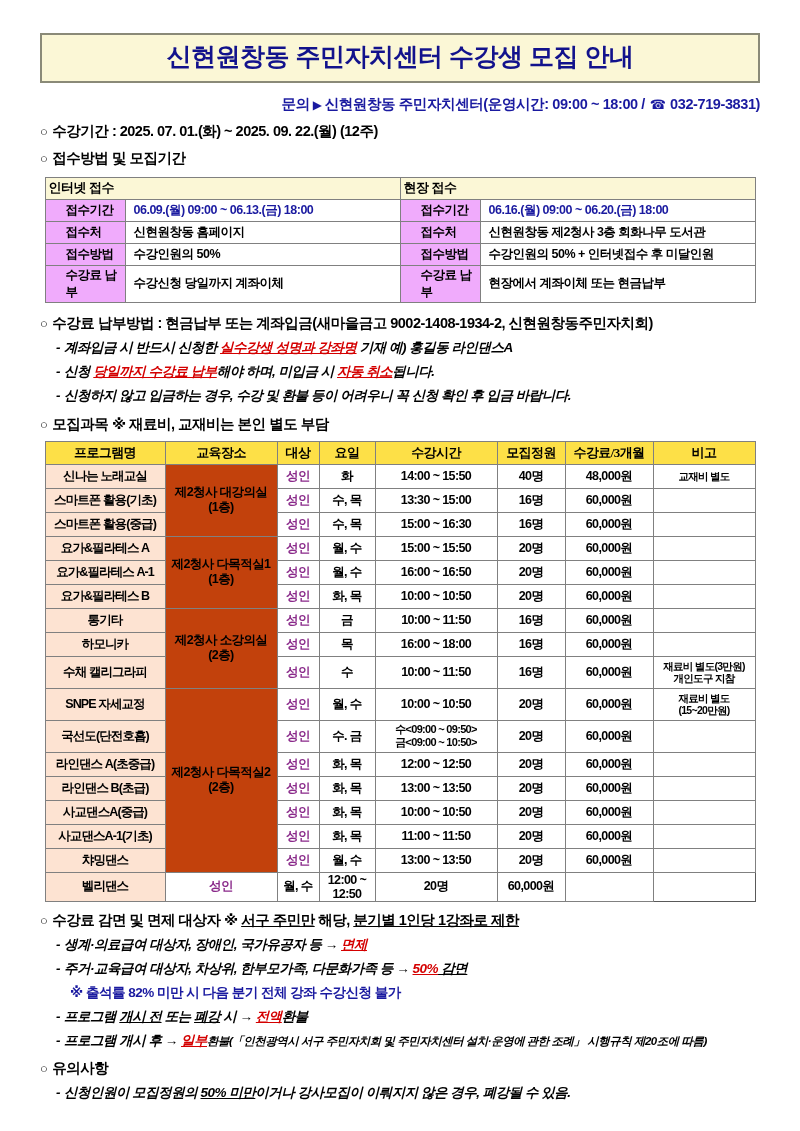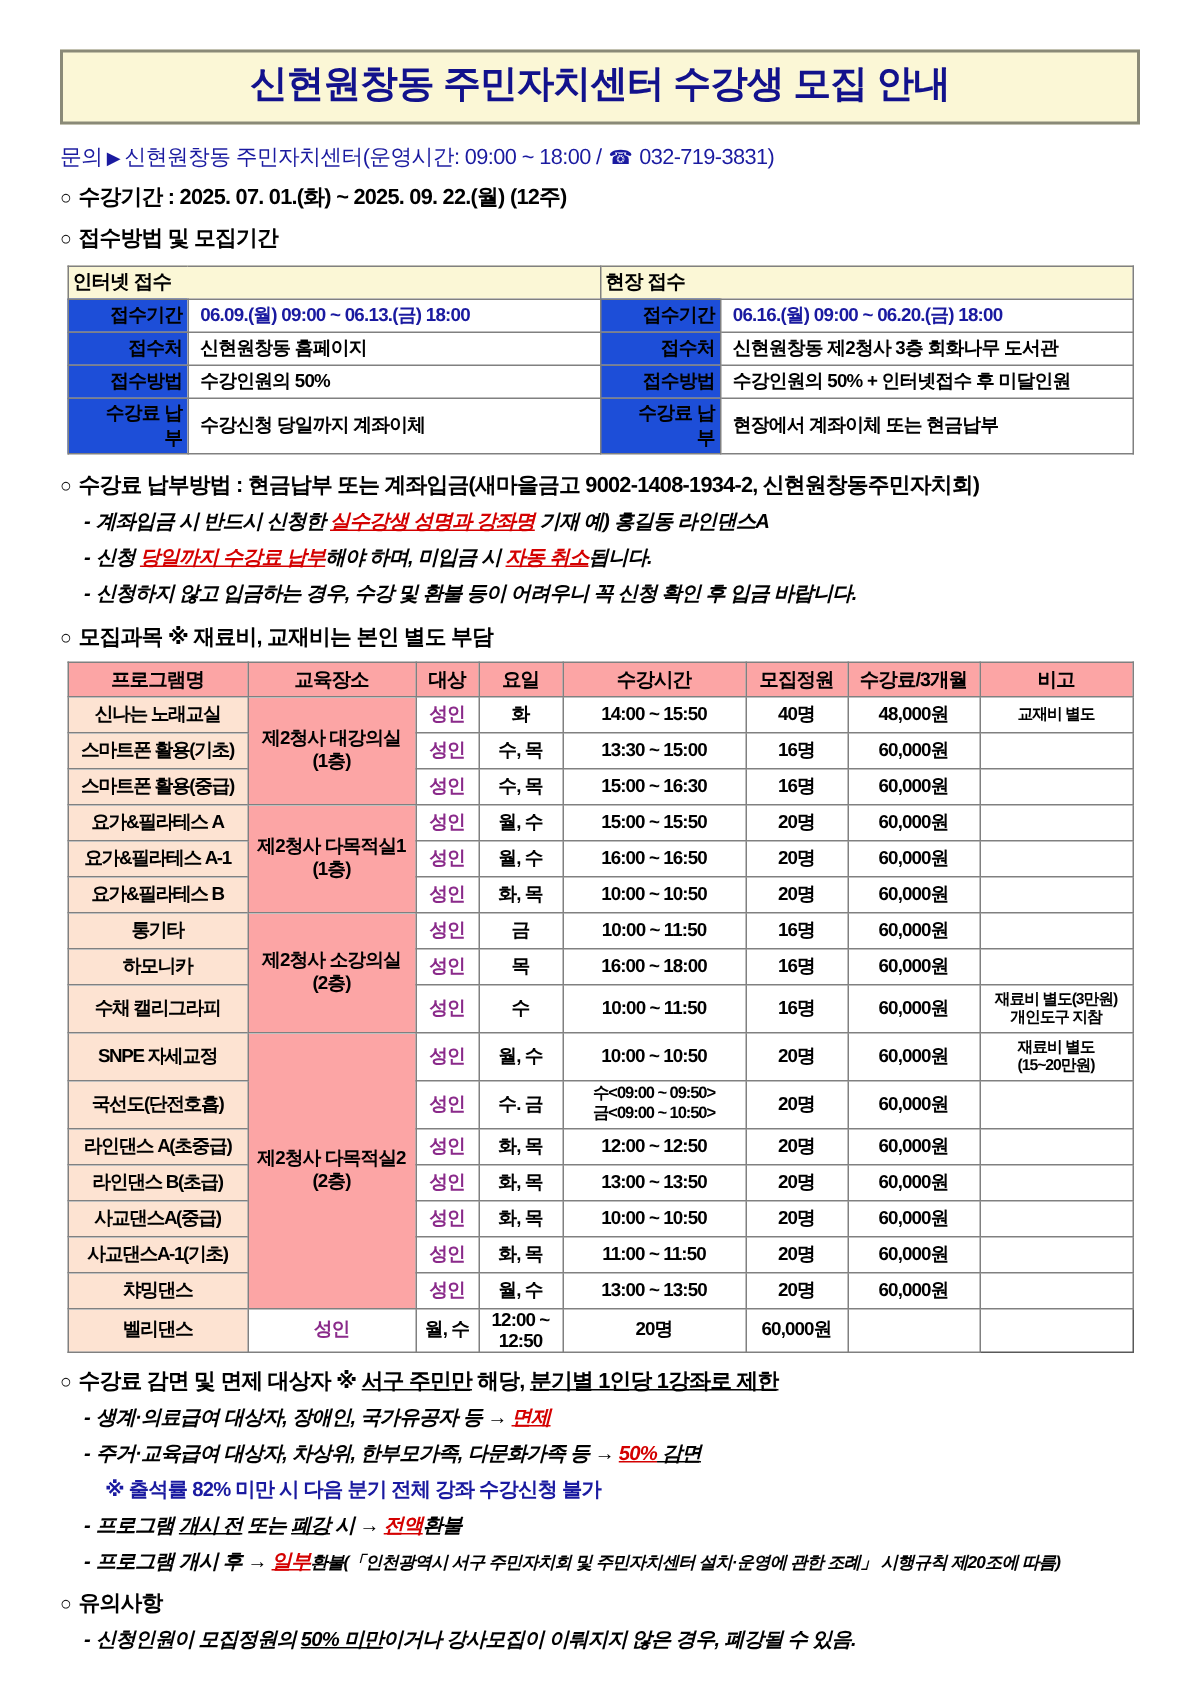--- a/index.html
+++ b/index.html
@@ -35,23 +35,23 @@
     color: #12128c;
     font-weight: bold;
     letter-spacing: -0.5px;
   }
   .title-line.l1 { font-size: 21px; }
   .title-line.l2 { font-size: 25px; }
 
   
   .contact-line {
     margin-top: 12px;
-    text-align: left;
+    text-align: right;
     color: #1a1aa0;
-    font-weight: normal;
+    font-weight: bold;
     font-size: 14.5px;
     letter-spacing: -0.4px;
   }
   .contact-line .tri {
     color: #1a1aa0;
     font-size: 12px;
     padding: 0 3px;
   }
   .contact-line .phone-icon {
     font-size: 13px;
@@ -114,22 +114,22 @@
     font-weight: bold;
     letter-spacing: -0.5px;
     padding: 1px 3px;
   }
   table.reg td.hdr {
     background: #fbf7d6;
     text-align: left;
     font-size: 13px;
   }
   table.reg td.lbl {
-    background: #1d4ed8;
-    text-align: right;
+    background: #f0abfc;
+    text-align: left;
     padding-left: 20px;
   }
   table.reg td.val {
     background: #ffffff;
     text-align: left;
     padding-left: 8px;
   }
   table.reg td.val.blue { color: #1a1aa0; }
 
   
@@ -146,30 +146,31 @@
     border: 1px solid #808080;
     font-size: 12.5px;
     font-weight: bold;
     letter-spacing: -0.6px;
     text-align: center;
     padding: 0 2px;
     height: 23px;
     overflow: hidden;
   }
   table.prog th {
-    background: #fca5a5;
+    background: #fde047;
     font-size: 13px;
     height: 22px;
+    font-family: Liberation Serif, serif;
   }
   table.prog td.pname {
     background: #fde3d2;
     letter-spacing: -0.9px;
   }
   table.prog td.venue {
-    background: #fca5a5;
+    background: #c2410c;
     line-height: 1.2;
   }
   table.prog td.target { color: #8a2a8a; }
   table.prog td.remark {
     font-size: 10.5px;
     line-height: 1.15;
     letter-spacing: -0.7px;
   }
   table.prog td.time.multi {
     font-size: 11px;

